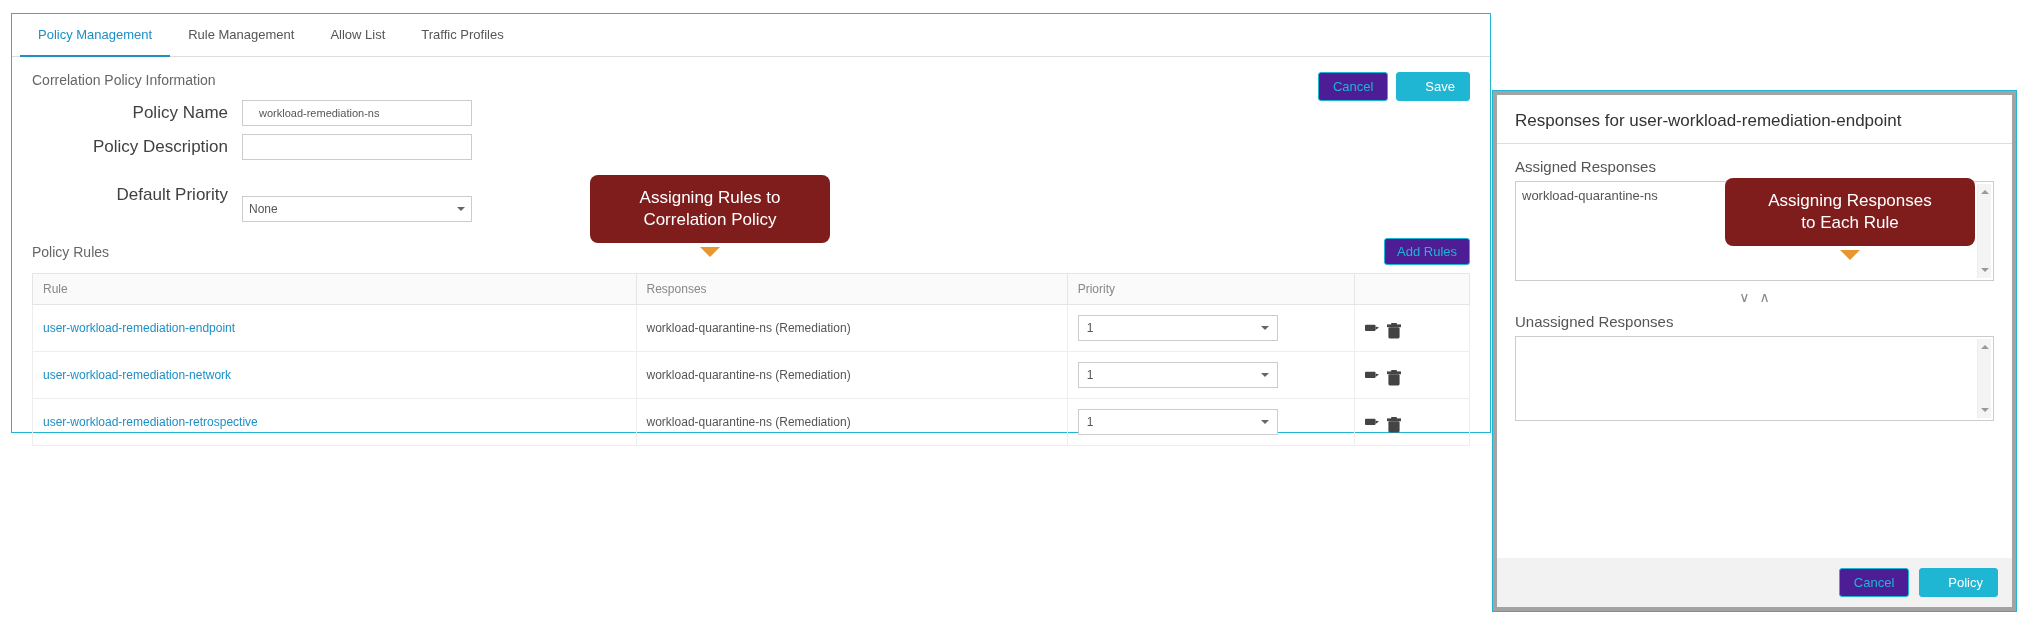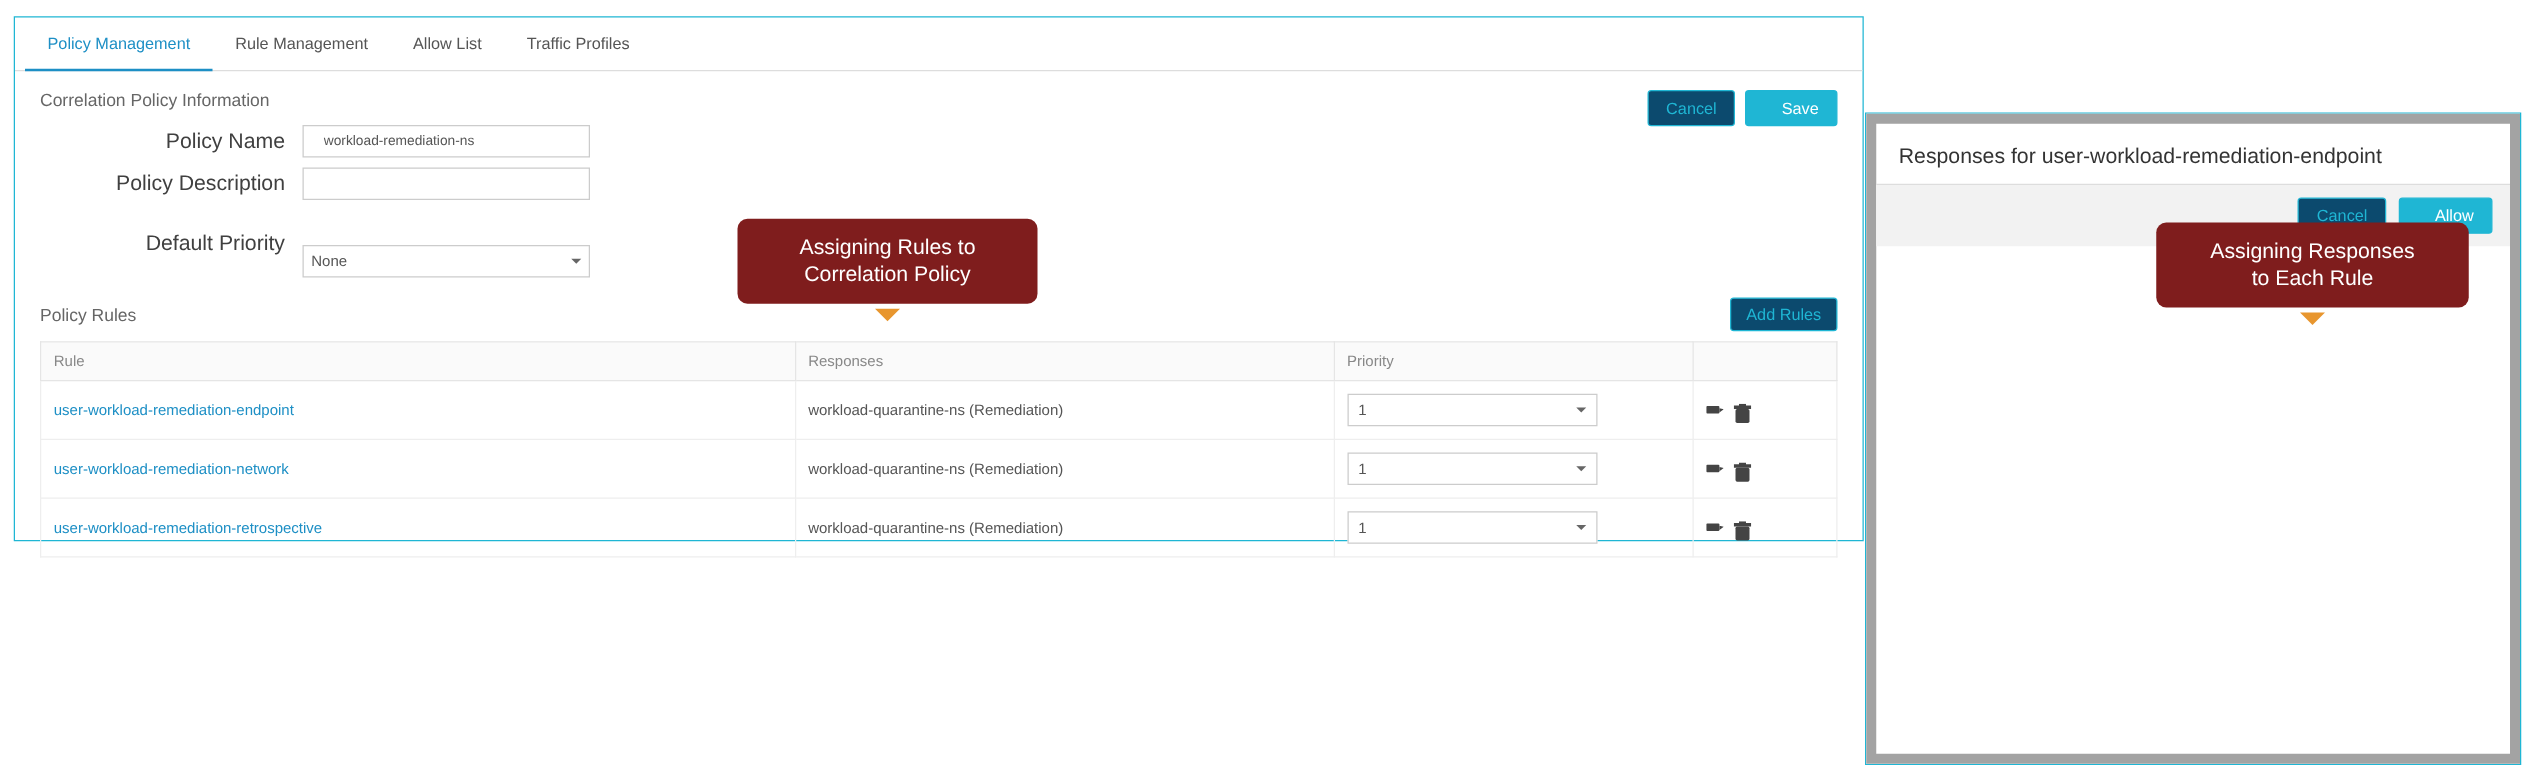--- a/index.html
+++ b/index.html
@@ -97,21 +97,21 @@
     .btn {
       padding: 6px 14px;
       border-radius: 3px;
       font-size: 13px;
       cursor: pointer;
       border: 1px solid transparent;
     }
     .btn-outline {
       border: 1px solid #1fb6d4;
       color: #1fb6d4;
-      background: #0c4a6e;
+      background: #4c1d95;
     }
     .btn-primary {
       background: #1fb6d4;
       color: #fff;
       border: 1px solid #1fb6d4;
       padding-left: 28px;
     }
     .policy-rules-header {
       display: flex;
       justify-content: space-between;
@@ -187,21 +187,21 @@
     .side-panel {
       position: absolute;
       left: 1492px;
       top: 90px;
       width: 525px;
       height: 522px;
       border: 1px solid #1fb6d4;
       background: #fff;
     }
     .side-inner {
-      border: 8px solid #a3a3a3;
+      border: 4px solid #a3a3a3;
       height: 100%;
       display: flex;
       flex-direction: column;
       background: #fff;
     }
     .side-header {
       padding: 16px 18px 12px;
       border-bottom: 1px solid #ddd;
       font-size: 17px;
       color: #333;
@@ -402,23 +402,38 @@
 </div>
 
 <div class="callout" style="left:590px; top:175px; width:240px">
   <div>Assigning Rules to</div>
   <div>Correlation Policy</div>
 </div>
 
 <div class="side-panel">
   <div class="side-inner">
     <div class="side-header">Responses for user-workload-remediation-endpoint</div>
+    <div class="side-body">
+      <div class="side-subtitle">Assigned Responses</div>
+      <div class="listbox">
+        <div>workload-quarantine-ns</div>
+        <div class="scrollbar-decor"></div>
+      </div>
+      <div class="move-controls">
+        <span style="cursor:pointer; margin-right:6px">∨</span>
+        <span style="cursor:pointer">∧</span>
+      </div>
+      <div class="side-subtitle">Unassigned Responses</div>
+      <div class="listbox tall">
+        <div class="scrollbar-decor"></div>
+      </div>
+    </div>
     <div class="side-footer">
       <div class="btn btn-outline">Cancel</div>
-      <div class="btn btn-primary">Allow</div>
+      <div class="btn btn-primary">Policy</div>
     </div>
   </div>
 </div>
 
 <div class="callout" style="left:1725px; top:178px; width:250px">
   <div>Assigning Responses</div>
   <div>to Each Rule</div>
 </div>
 
 </body></html>

